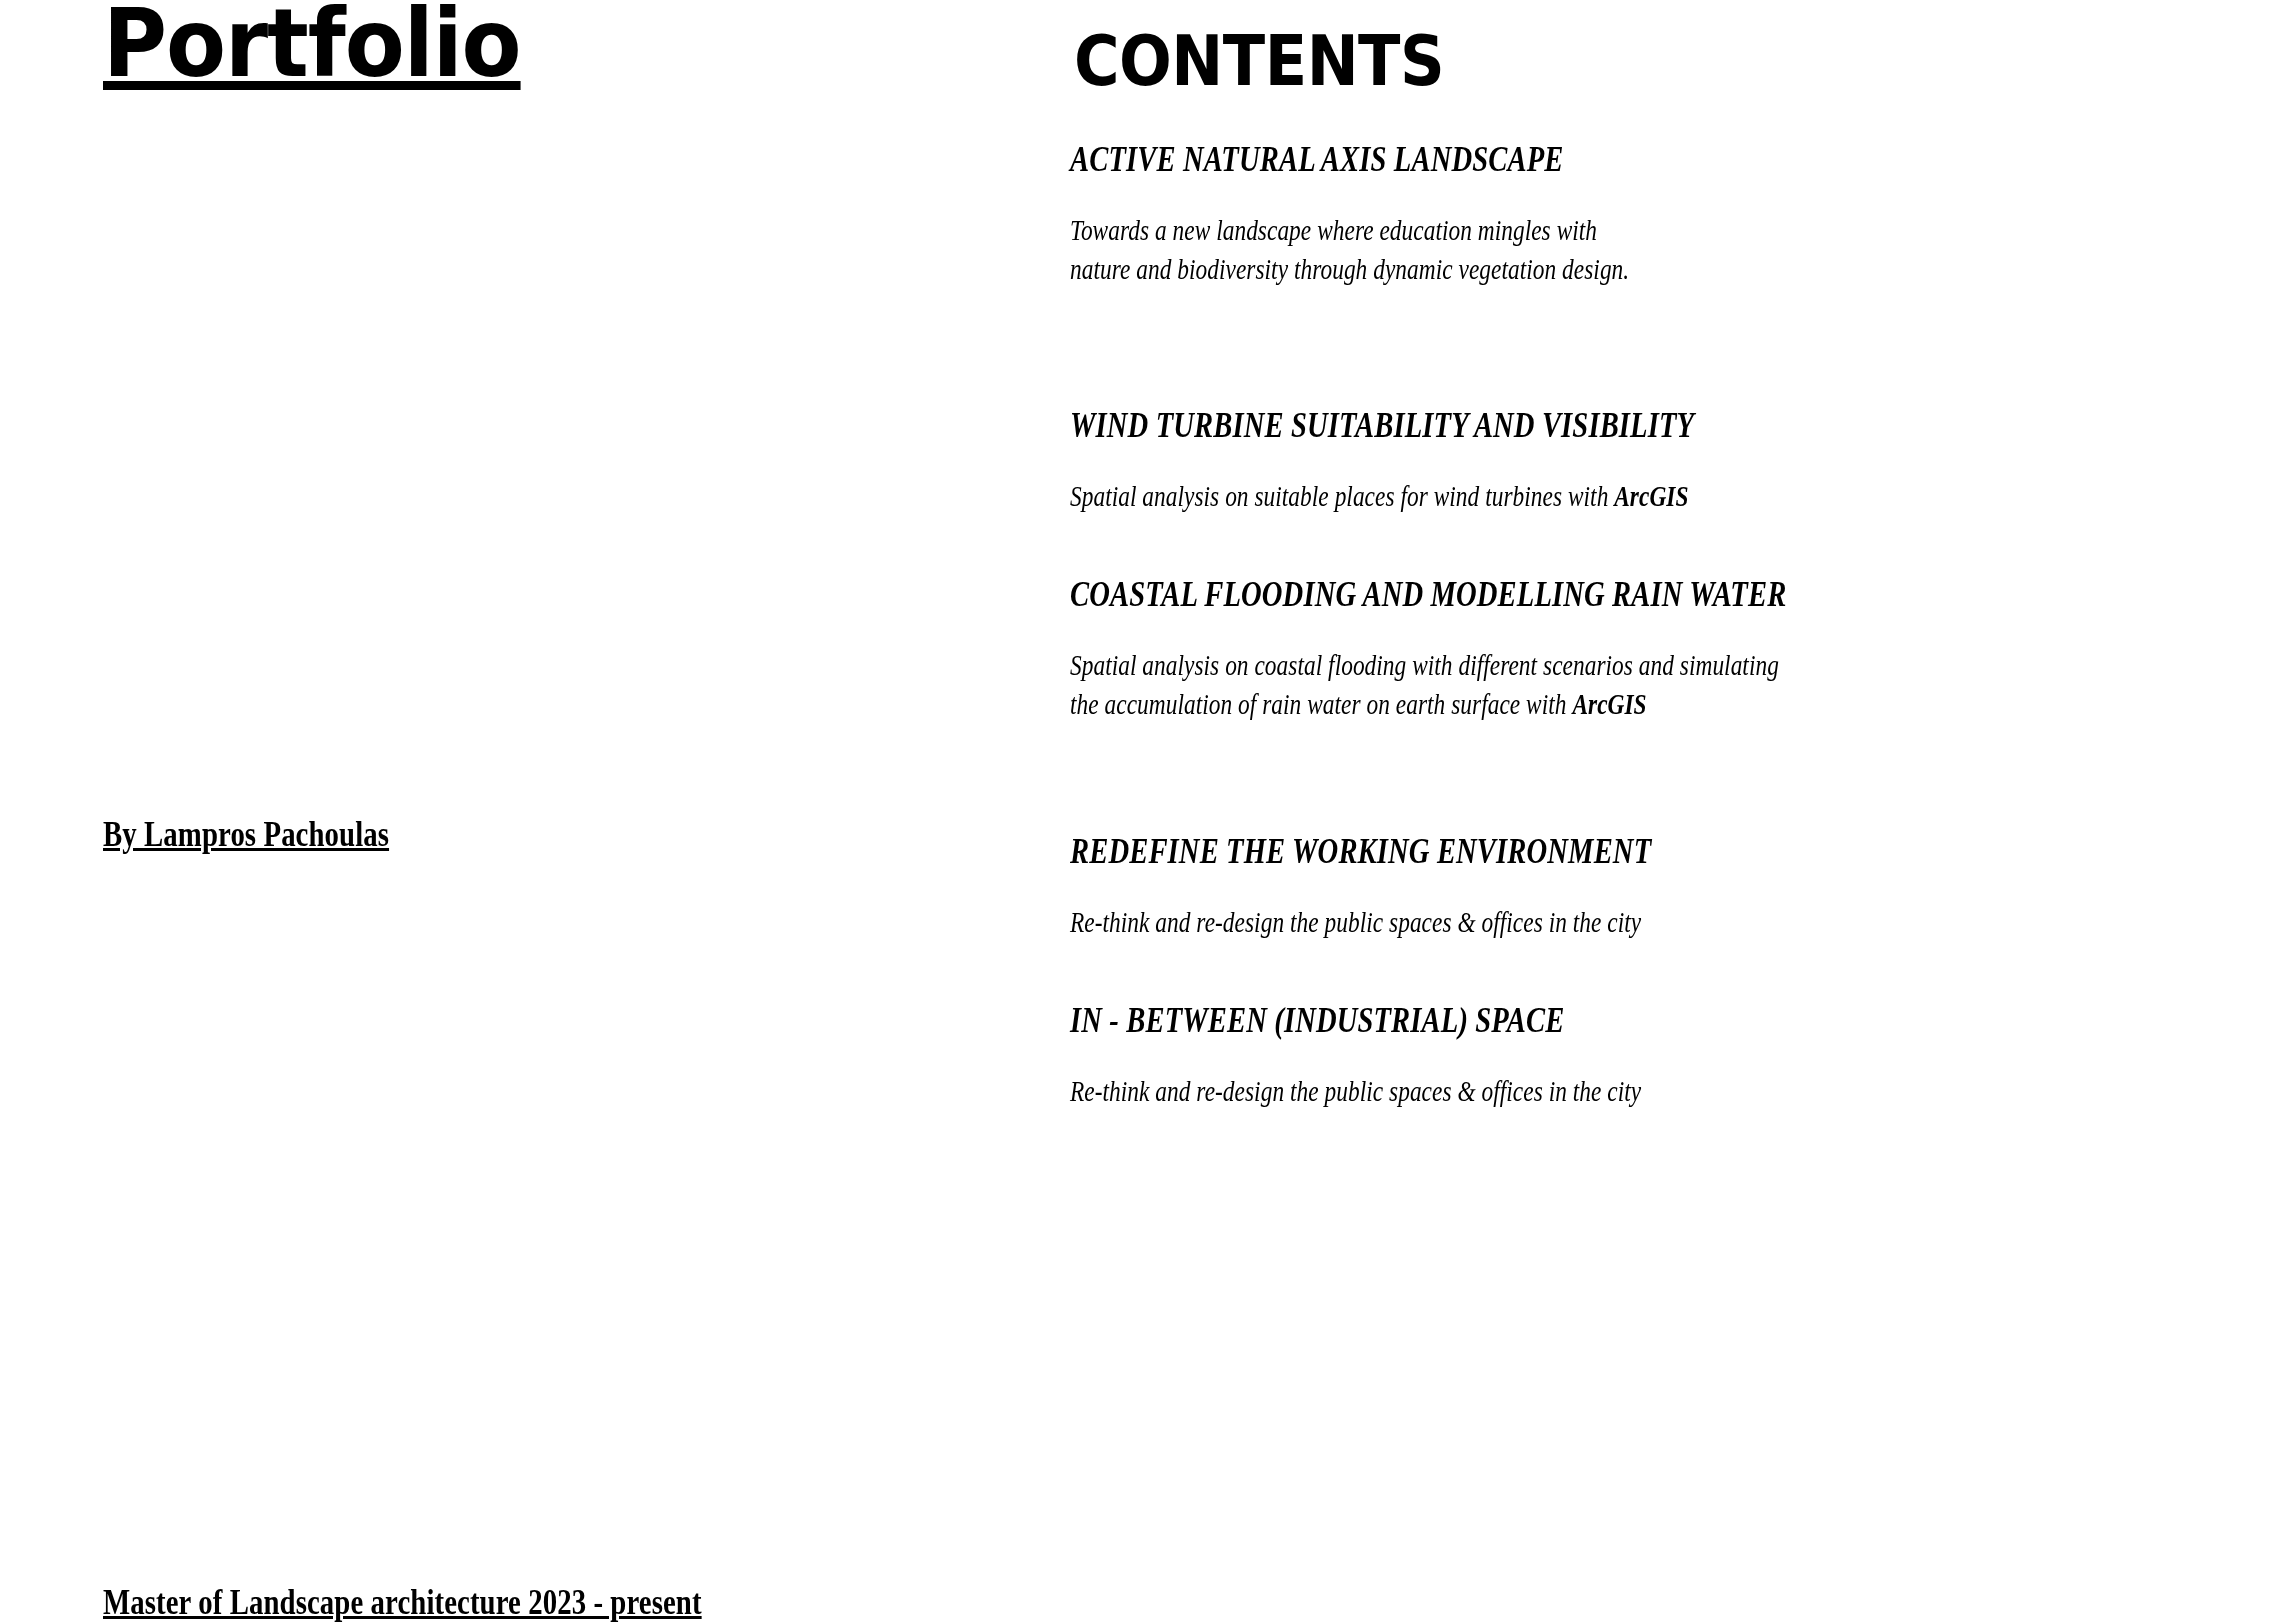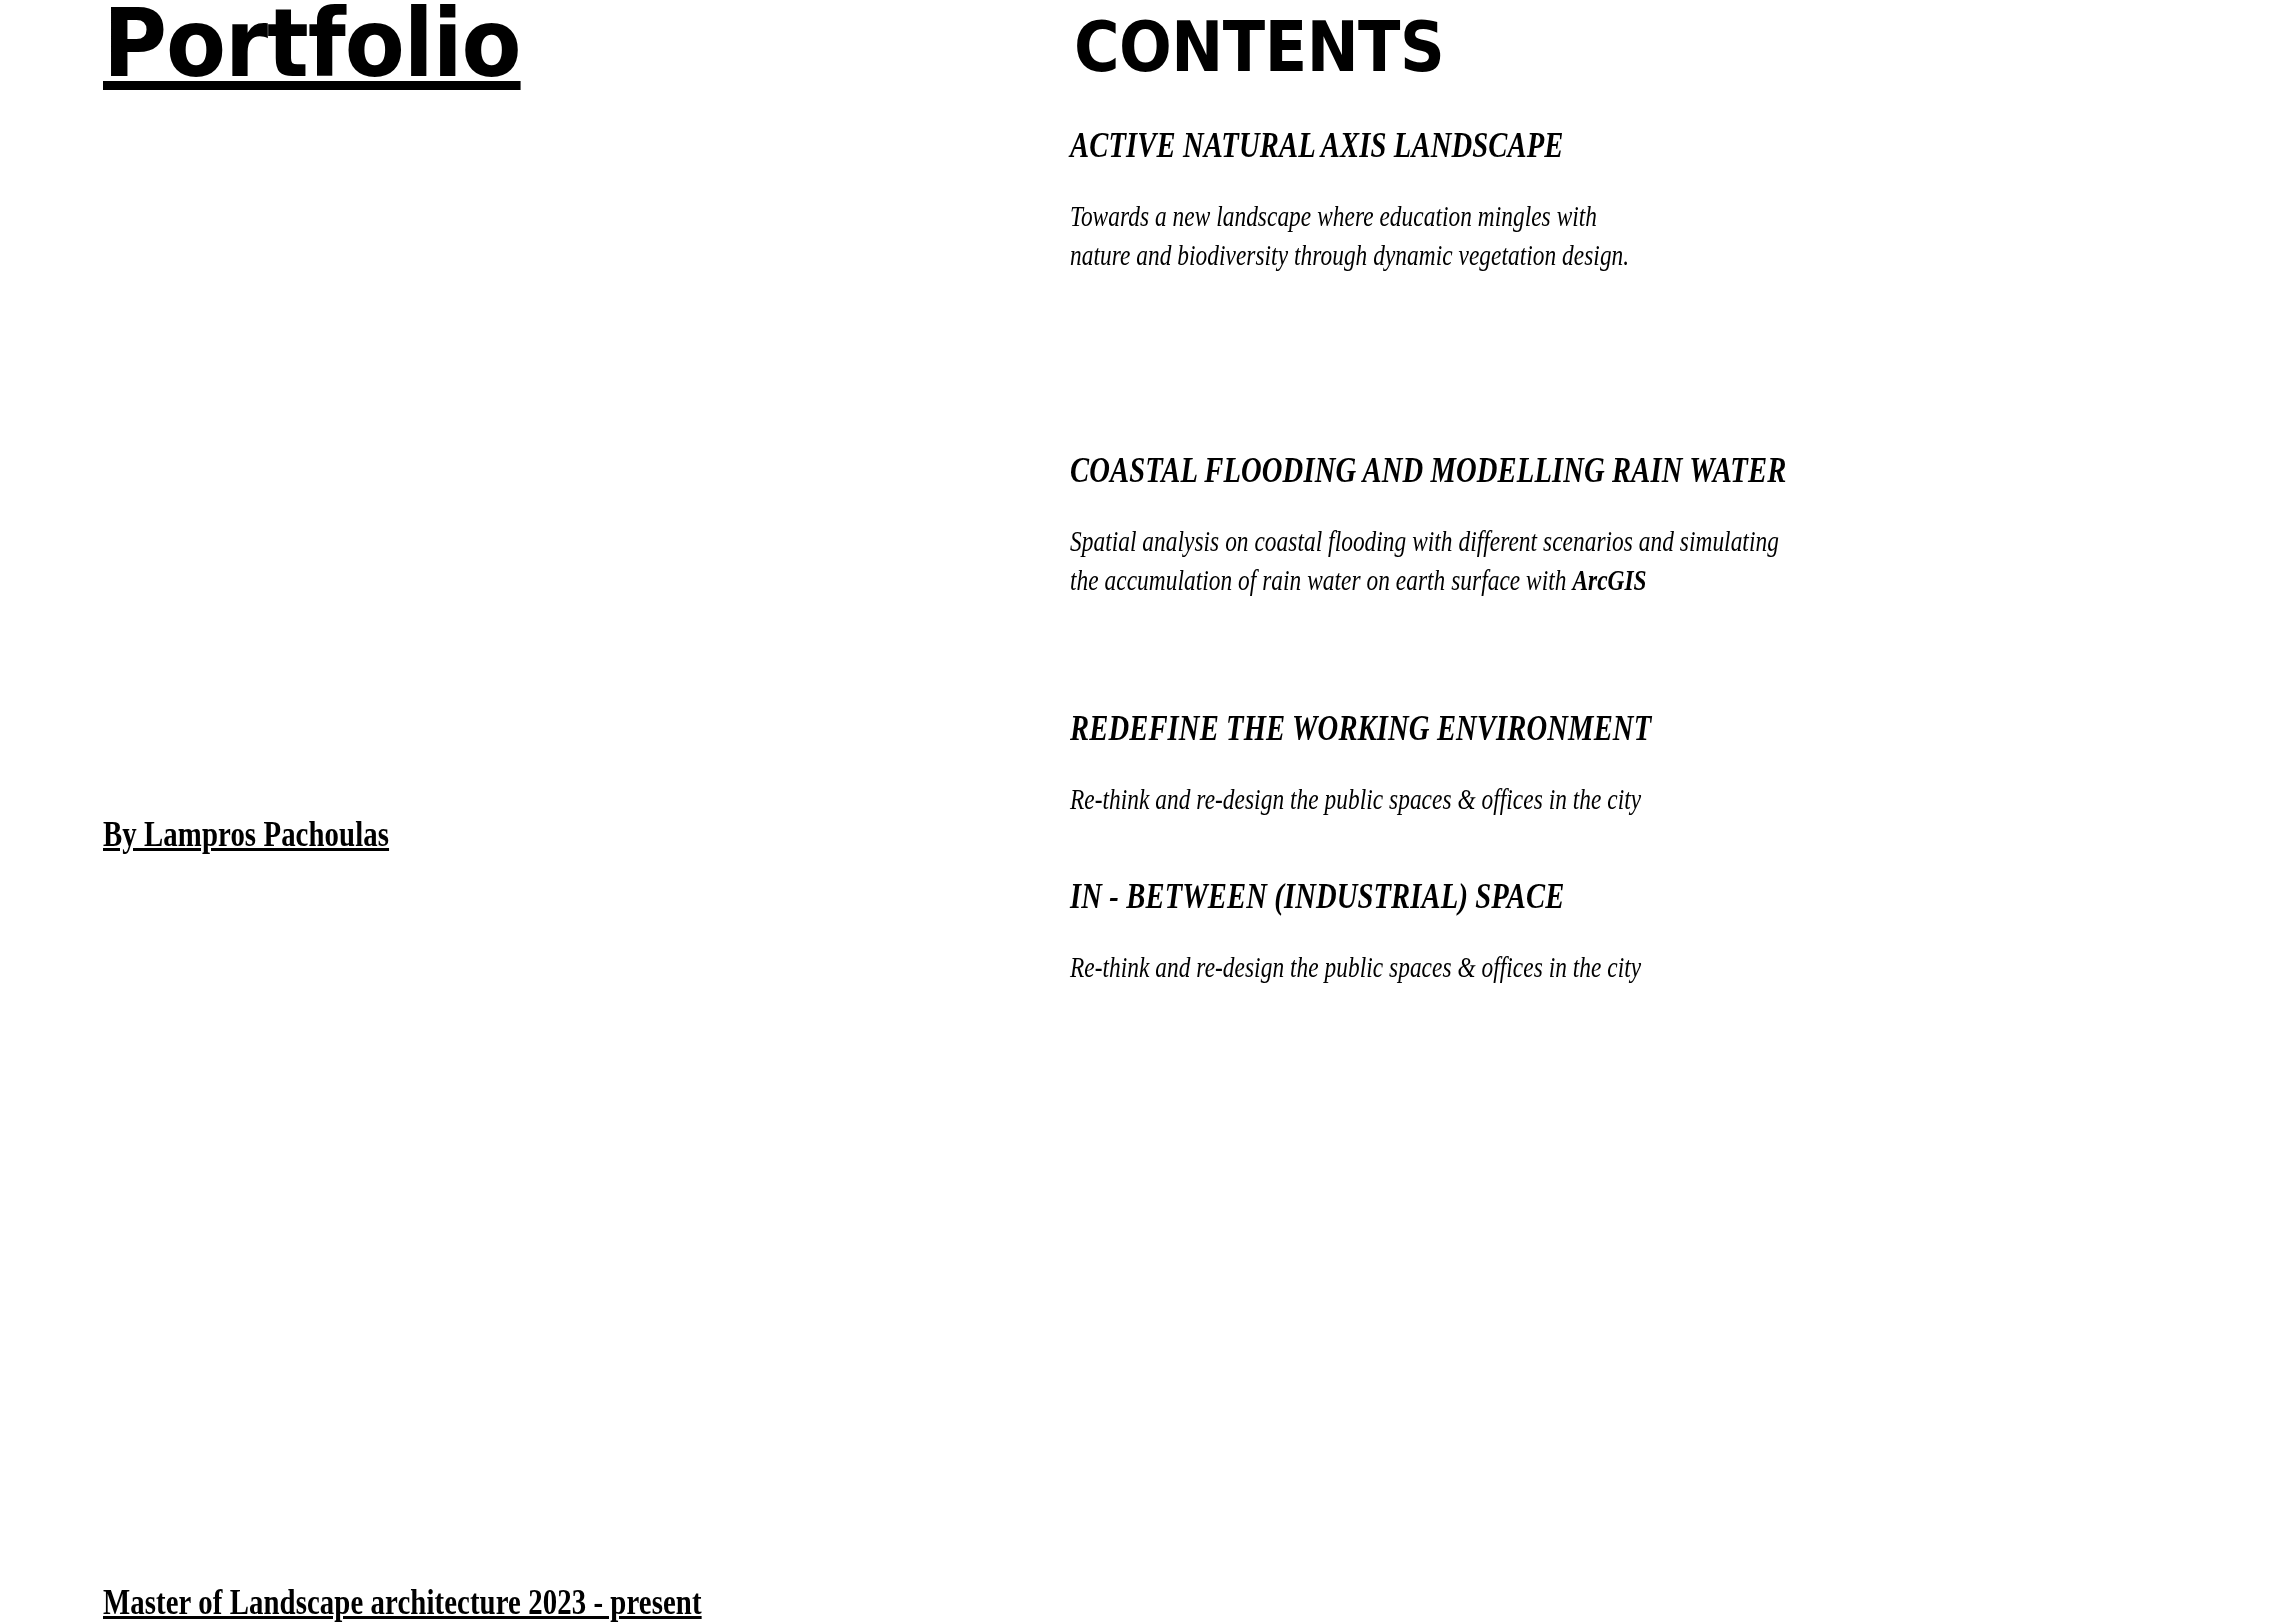--- a/index.html
+++ b/index.html
@@ -79,21 +79,21 @@
     margin: 0;
   }
 
   
   .right-col {
     position: absolute;
     left: 1070px;
     top: 0;
     width: 1203px;
     height: 1623px;
-    padding-top: 13px;
+    padding-top: 27px;
     box-sizing: border-box;
   }
 
   .contents-title {
     font-size: 69px;
     transform: scaleX(0.90);
     transform-origin: left top;
     white-space: nowrap;
     margin: 0 0 0 3.7px;
     line-height: 1.0;
@@ -164,20 +164,25 @@
       <div class="entry">
         <h2 class="entry-heading">ACTIVE NATURAL AXIS LANDSCAPE</h2>
         <div class="gap-h-d"></div>
         <p class="entry-desc">Towards a new landscape where education mingles with</p>
         <p class="entry-desc">nature and biodiversity through dynamic vegetation design.</p>
       </div>
       <div class="gap-entry"></div>
 
       <div class="gap-entry"></div>
 
+      <div class="entry">
+        <h2 class="entry-heading">WIND TURBINE SUITABILITY AND VISIBILITY</h2>
+        <div class="gap-h-d"></div>
+        <p class="entry-desc"><span>Spatial analysis on suitable places for wind turbines with</span> <span class="arcgis">ArcGIS</span></p>
+      </div>
       <div class="gap-entry"></div>
 
       <div class="entry">
         <h2 class="entry-heading">COASTAL FLOODING AND MODELLING RAIN WATER</h2>
         <div class="gap-h-d"></div>
         <p class="entry-desc">Spatial analysis on coastal flooding with different scenarios and simulating</p>
         <p class="entry-desc"><span>the accumulation of rain water on earth surface with</span> <span class="arcgis">ArcGIS</span></p>
       </div>
       <div class="gap-entry-tight"></div>
 

